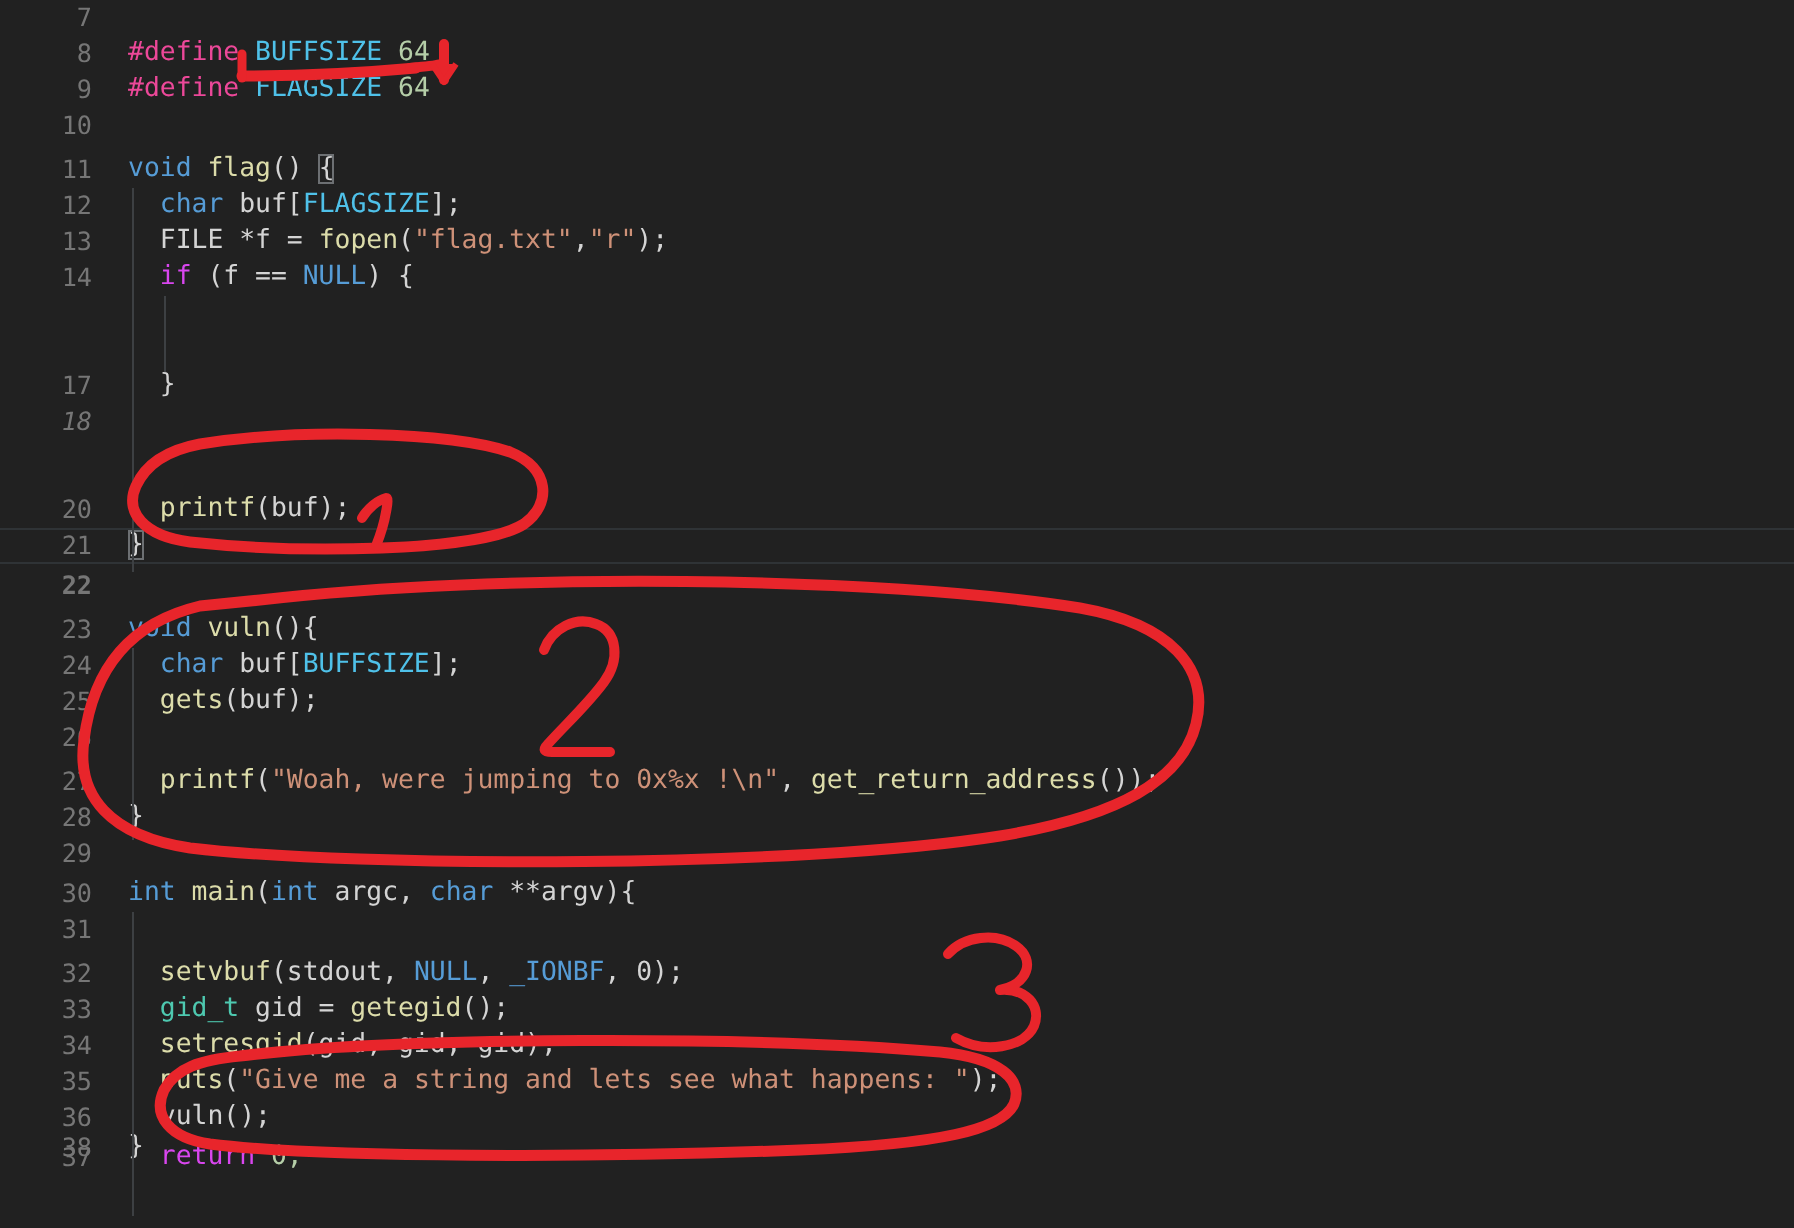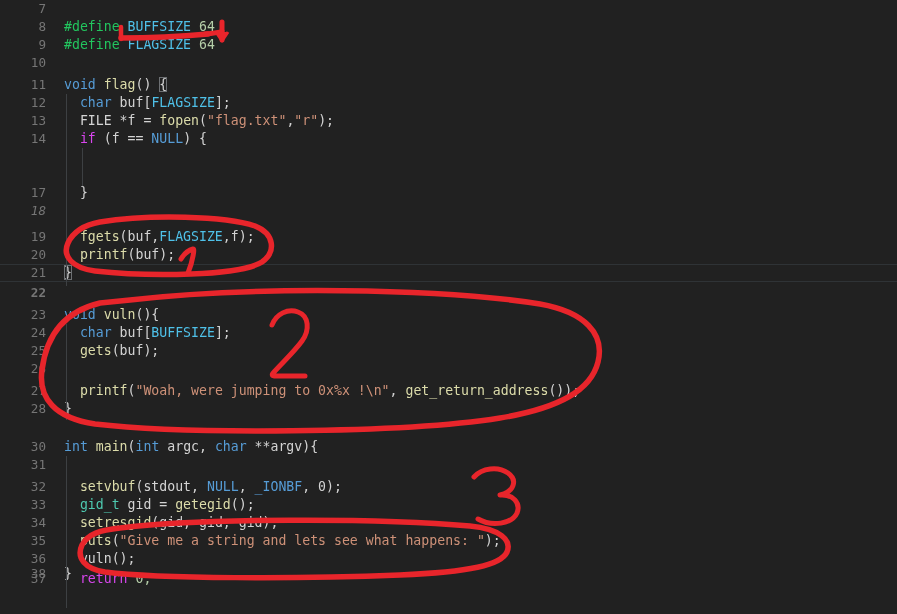--- a/index.html
+++ b/index.html
@@ -58,21 +58,21 @@
     background: #3d4043;
   }
 
   
   .brk {
     outline: 1px solid #6d7073;
     outline-offset: -1px;
   }
 
   
-  .t-pre   { color: #22c55e; margin-top: 48px; }  
+  .t-pre   { color: #ec4899; margin-top: 48px; }  
   .t-macro { color: #4fc1e9; }  
   .t-num   { color: #b5cea8; }
   .t-kw    { color: #569cd6; }  
   .t-type  { color: #4ec9b0; }  
   .t-fn    { color: #dcdcaa; }  
   .t-str   { color: #ce9178; }
   .t-plain { color: #d4d4d4; }
   .t-ctl   { color: #d946ef; }  
   .t-const { color: #569cd6; }  
 
@@ -135,24 +135,20 @@
     <div class="row" style="top:184px;position:absolute;left:0;right:0;">
       <span class="gutter">17</span>
       <span class="code">  <span class="t-plain">}</span></span>
     </div>
 
     <div class="row" style="top:202px;position:absolute;left:0;right:0;font-style:italic;">
       <span class="gutter">18</span>
       <span class="code"></span>
     </div>
 
-    <div class="row" style="top:228px;position:absolute;left:0;right:0;">
-      <span class="gutter">19</span>
-      <span class="code">  <span class="t-fn">fgets</span><span class="t-plain">(buf,</span><span class="t-macro">FLAGSIZE</span><span class="t-plain">,f);</span></span>
-    </div>
 
     <div class="row" style="top:246px;position:absolute;left:0;right:0;">
       <span class="gutter">20</span>
       <span class="code">  <span class="t-fn">printf</span><span class="t-plain">(buf);</span></span>
     </div>
 
     <div class="row current" style="top:264px;position:absolute;left:0;right:0;">
       <span class="gutter">21</span>
       <span class="code"><span class="t-plain brk">}</span></span>
     </div>
@@ -185,20 +181,24 @@
     <div class="row" style="top:382px;position:absolute;left:0;right:0;">
       <span class="gutter">27</span>
       <span class="code">  <span class="t-fn">printf</span><span class="t-plain">(</span><span class="t-str">"Woah, were jumping to 0x%x !\n"</span><span class="t-plain">, </span><span class="t-fn">get_return_address</span><span class="t-plain">());</span></span>
     </div>
 
     <div class="row" style="top:400px;position:absolute;left:0;right:0;">
       <span class="gutter">28</span>
       <span class="code"><span class="t-plain">}</span></span>
     </div>
 
+    <div class="row" style="top:418px;position:absolute;left:0;right:0;">
+      <span class="gutter">29</span>
+      <span class="code"></span>
+    </div>
 
     <div class="row" style="top:438px;position:absolute;left:0;right:0;">
       <span class="gutter">30</span>
       <span class="code"><span class="t-kw">int</span><span class="t-plain"> </span><span class="t-fn">main</span><span class="t-plain">(</span><span class="t-kw">int</span><span class="t-plain"> argc, </span><span class="t-kw">char</span><span class="t-plain"> **argv){</span></span>
     </div>
 
     <div class="row" style="top:456px;position:absolute;left:0;right:0;">
       <span class="gutter">31</span>
       <span class="code"></span>
     </div>

